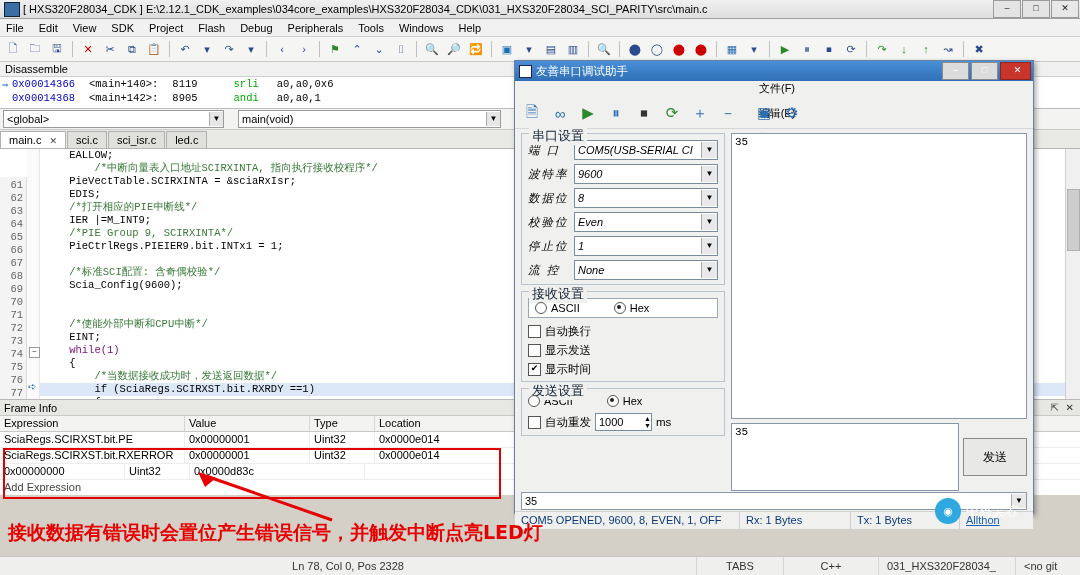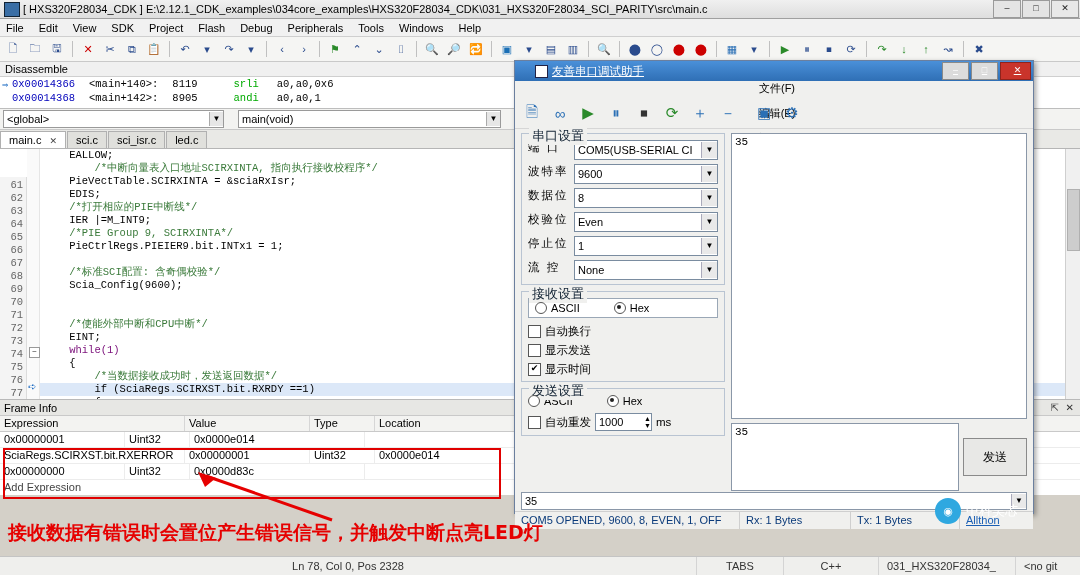--- a/index.html
+++ b/index.html
@@ -79,34 +79,34 @@
   .wrow{height:15px;display:flex;font-size:11px;background:#fff;border-bottom:1px solid #ececec;}
   .wrow div{border-right:1px solid #ececec;padding-left:4px;line-height:15px;overflow:hidden;white-space:nowrap;}
   .c1{width:180px;} .c2{width:120px;} .c3{width:60px;} .c4{width:170px;}
   .redbox{position:absolute;border:2px solid #e00000;pointer-events:none;}
   .addexp{height:15px;background:#fff;font-size:11px;color:#444;padding-left:4px;line-height:15px;}
 
   
   .serial{position:absolute;left:514px;top:60px;width:518px;height:452px;
           background:#f0f0ee;border:1px solid #6b7f9e;box-shadow:2px 2px 5px rgba(0,0,0,.35);}
   .s-title{height:20px;background:linear-gradient(#4a90d9,#2f6fb5);display:flex;align-items:center;
-           color:#fff;font-size:11.5px;padding-left:20px;text-decoration:underline;}
+           color:#fff;font-size:11.5px;padding-left:4px;}
   .s-title .dot{width:11px;height:11px;background:#fff;border:1px solid #224;margin-right:4px;}
   .s-btns{margin-left:auto;display:flex;}
   .s-btns div{width:25px;height:16px;margin-right:2px;background:#dcdcdc;border:1px solid #8a8a8a;
               font-size:9px;line-height:14px;text-align:center;}
   .s-btns div.cl{background:#c9342b;color:#fff;border-color:#8f231c;}
   .s-menu{height:17px;background:#f0f0ee;display:flex;align-items:center;gap:10px;padding-left:6px;font-size:11px;flex-direction:column;}
   .s-tool{height:30px;background:#f0f0ee;border-bottom:1px solid #d6d6d6;display:flex;align-items:center;gap:6px;padding-left:6px;}
   .s-tool .ic{width:22px;height:22px;display:flex;align-items:center;justify-content:center;font-size:15px;}
   .s-body{display:flex;height:362px;}
   .s-left{width:204px;padding:4px 4px 0 6px;}
   .grp{border:1px solid #b9c4d2;margin-bottom:6px;padding:6px 6px 4px 6px;position:relative;background:#f0f0ee;}
   .grp .lg{position:absolute;top:-7px;left:7px;background:#f0f0ee;padding:0 3px;font-size:13px;color:#123;}
-  .frm{display:flex;margin-bottom:4px;}
+  .frm{display:flex;align-items:center;margin-bottom:4px;font-style:italic;}
   .frm .lb{width:46px;font-size:11.5px;letter-spacing:2px;}
   .sel{flex:1;height:18px;background:#fff;border:1px solid #7a8ca0;display:flex;align-items:center;
        font-size:11px;padding-left:3px;}
   .sel .ar{margin-left:auto;width:15px;height:16px;background:#e9e9e9;border-left:1px solid #aab;
        text-align:center;font-size:8px;line-height:16px;}
   .radio{width:10px;height:10px;border:1px solid #555;border-radius:50%;display:inline-block;margin-right:4px;
        background:#fff;position:relative;}
   .radio.on::after{content:"";position:absolute;left:2px;top:2px;width:4px;height:4px;background:#222;border-radius:50%;}
   .chk{width:11px;height:11px;border:1px solid #555;background:#fff;display:inline-block;margin-right:4px;
        font-size:9px;line-height:9px;text-align:center;color:#000;}
@@ -336,20 +336,21 @@
     <span>Frame Info</span>
     <span class="ctl">⇱ ✕</span>
   </div>
   <div class="watch-hdr">
     <div class="c1">Expression</div>
     <div class="c2">Value</div>
     <div class="c3">Type</div>
     <div class="c4">Location</div>
   </div>
   <div class="wrow">
+    <div class="c1">SciaRegs.SCIRXST.bit.PE</div>
     <div class="c2">0x00000001</div>
     <div class="c3">Uint32</div>
     <div class="c4">0x0000e014</div>
   </div>
   <div class="wrow">
     <div class="c1">SciaRegs.SCIRXST.bit.RXERROR</div>
     <div class="c2">0x00000001</div>
     <div class="c3">Uint32</div>
     <div class="c4">0x0000e014</div>
   </div>

